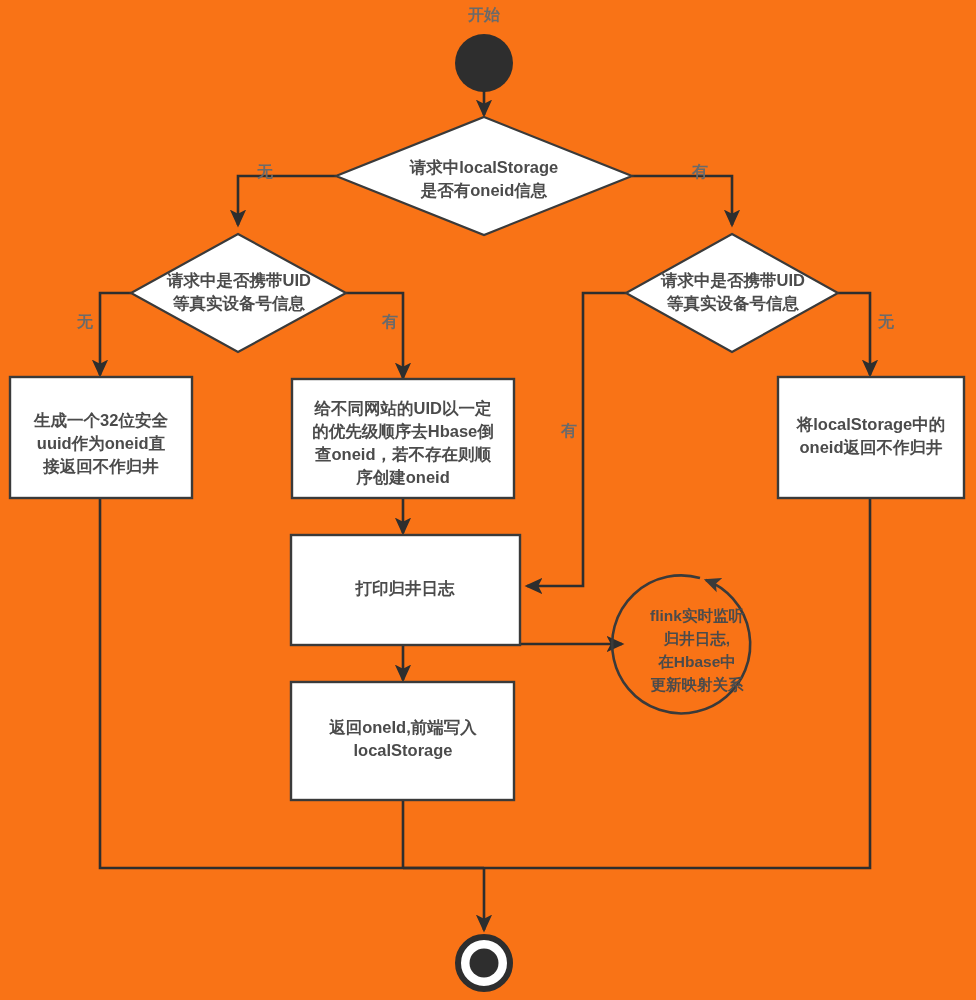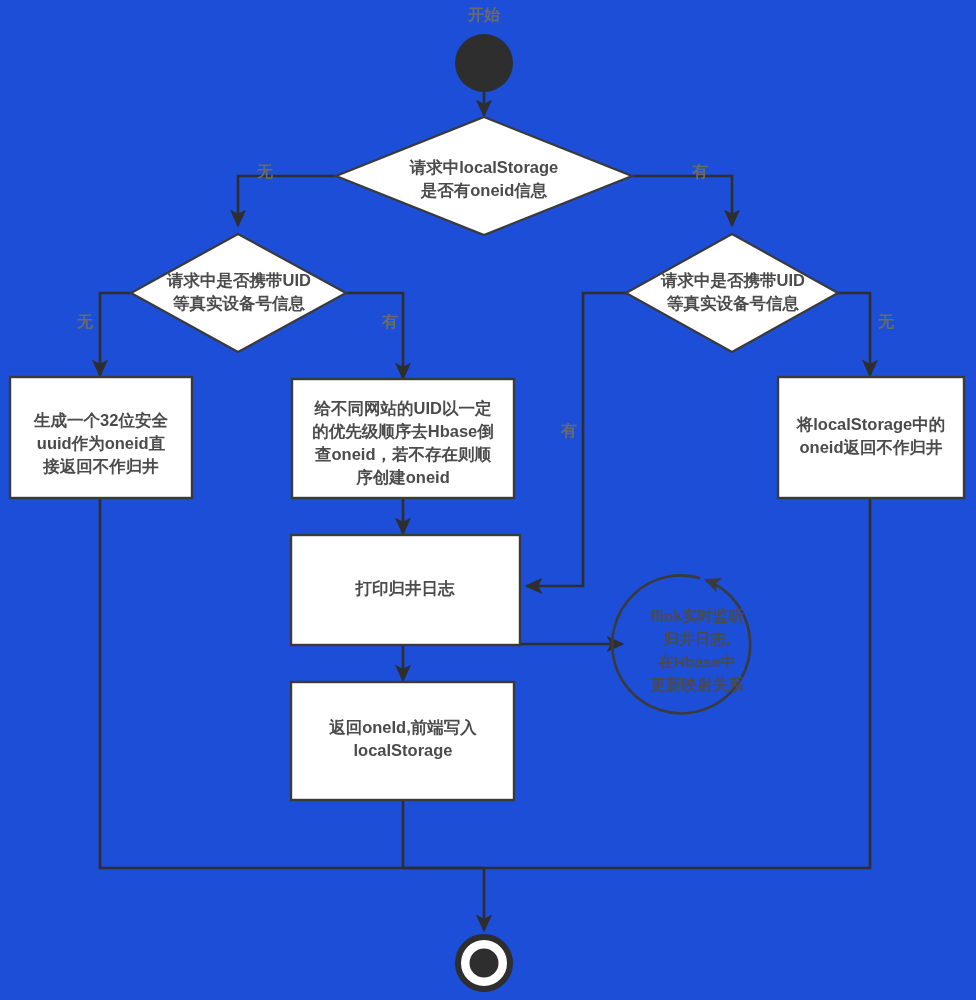--- a/index.html
+++ b/index.html
@@ -10,21 +10,21 @@
   body {
     width: 976px;
     height: 1000px;
     font-family: "Liberation Sans", "DejaVu Sans", sans-serif;
     overflow: hidden;
   }
   #diagram-root {
     position: relative;
     width: 976px;
     height: 1000px;
-    background: #1d4ed8;
+    background: #f97316;
   }
   svg#flowchart {
     display: block;
     width: 976px;
     height: 1000px;
   }
   .shape-stroke {
     fill: #ffffff;
     stroke: #3a3a3a;
     stroke-width: 2.4;

